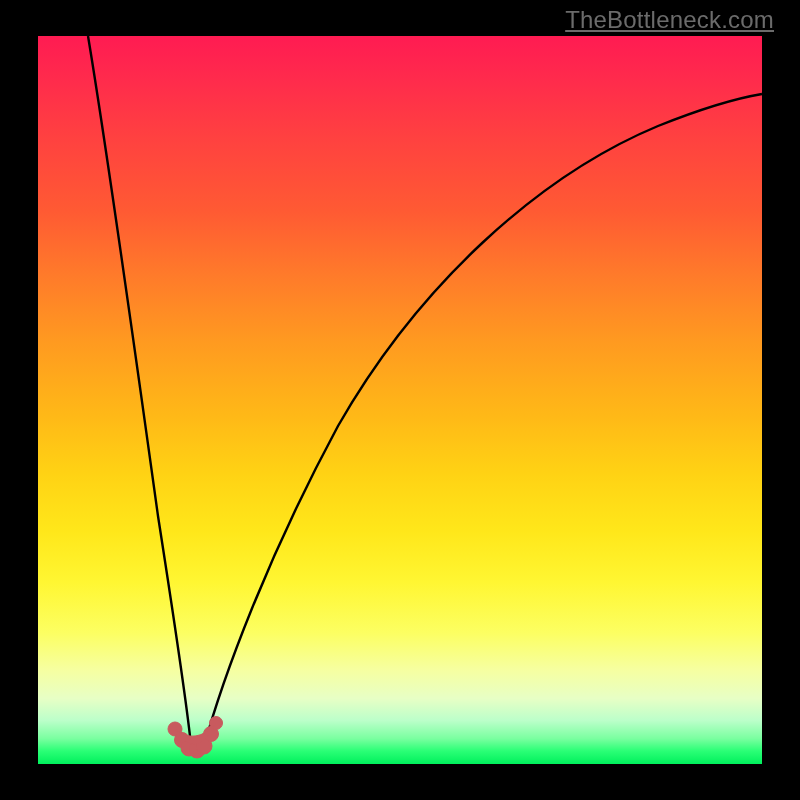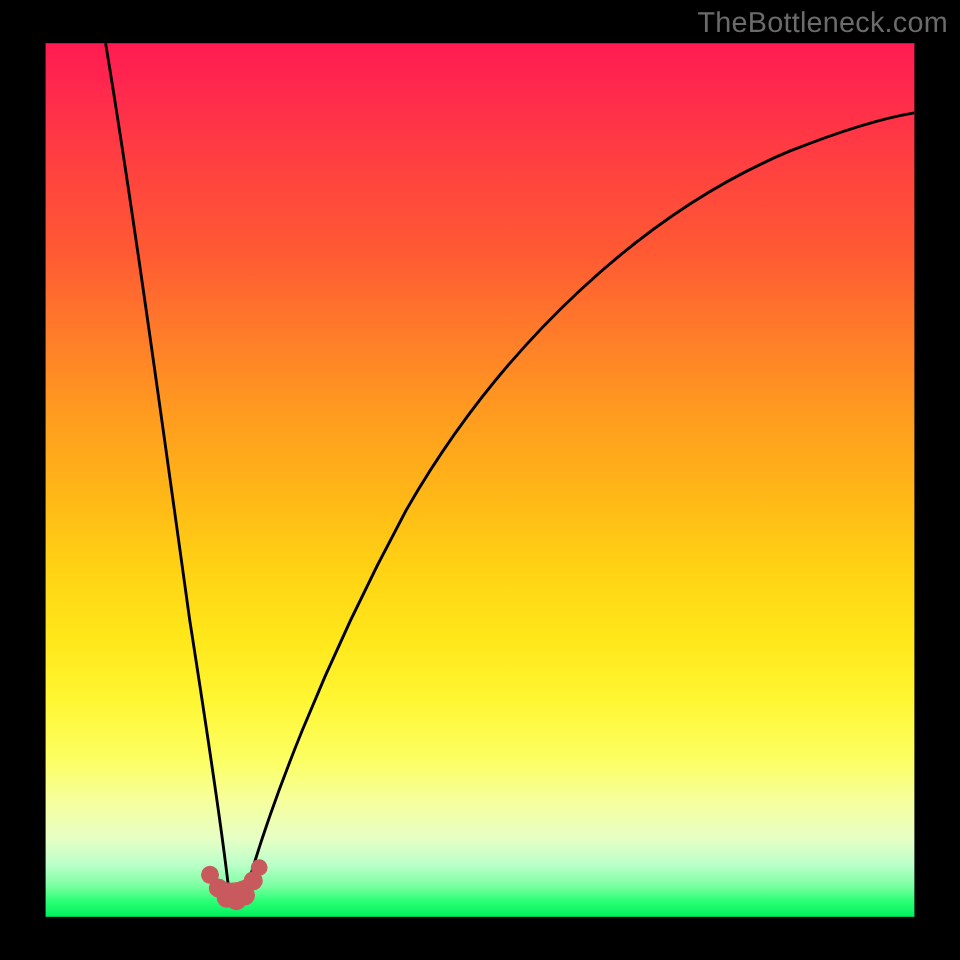--- a/index.html
+++ b/index.html
@@ -42,26 +42,27 @@
       #e7ffc5 91%,
       #bcffca 94%,
       #7affa0 96.5%,
       #2bff76 98.2%,
       #00f05c 100%
     );
   }
   .watermark {
     position: absolute;
     top: 6px;
-    right: 10px;
+    right: 26px;
     color: #6b6b6b;
     font-size: 24px;
     font-weight: 500;
     letter-spacing: 0.2px;
     user-select: none;
+    text-decoration: underline;
   }
   svg.curve {
     position: absolute;
     left: 0;
     top: 0;
     width: 724px;
     height: 728px;
     overflow: visible;
   }
 </style>

